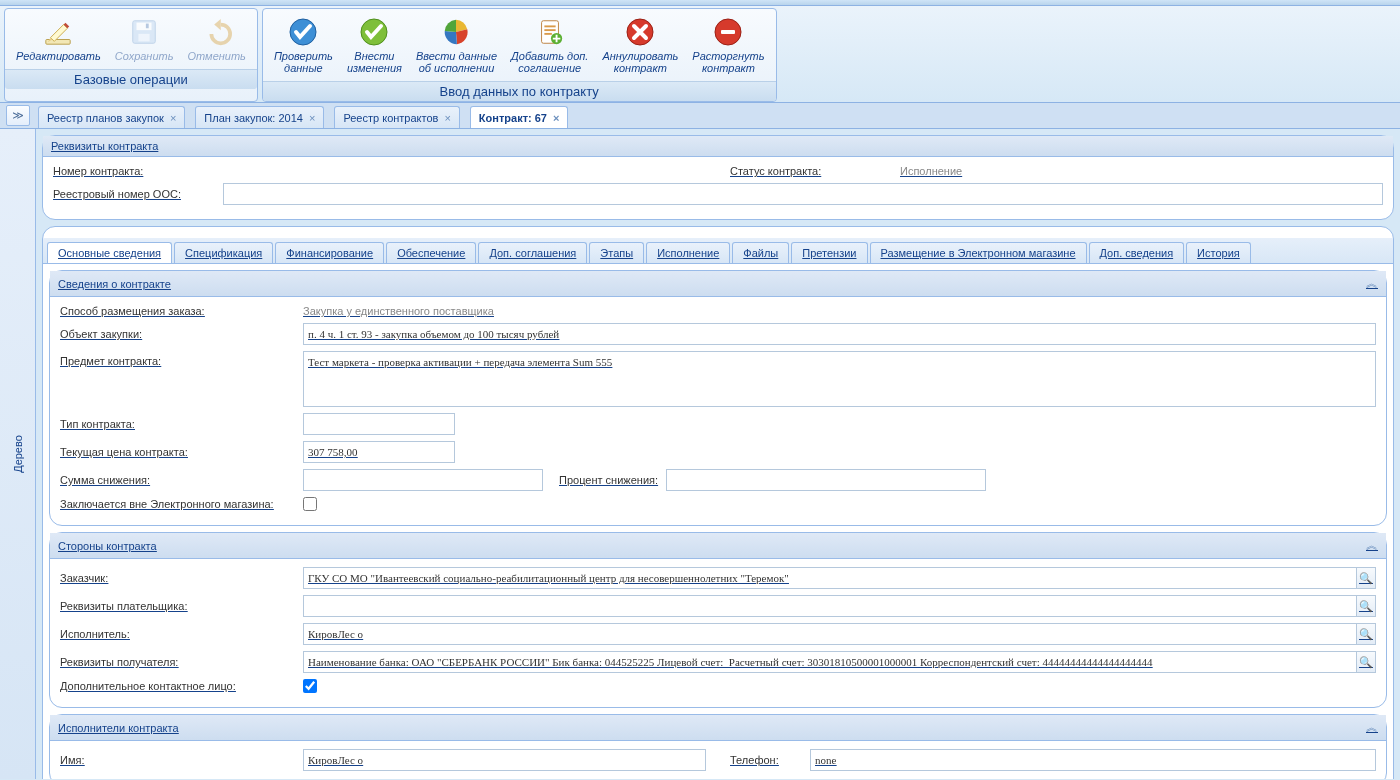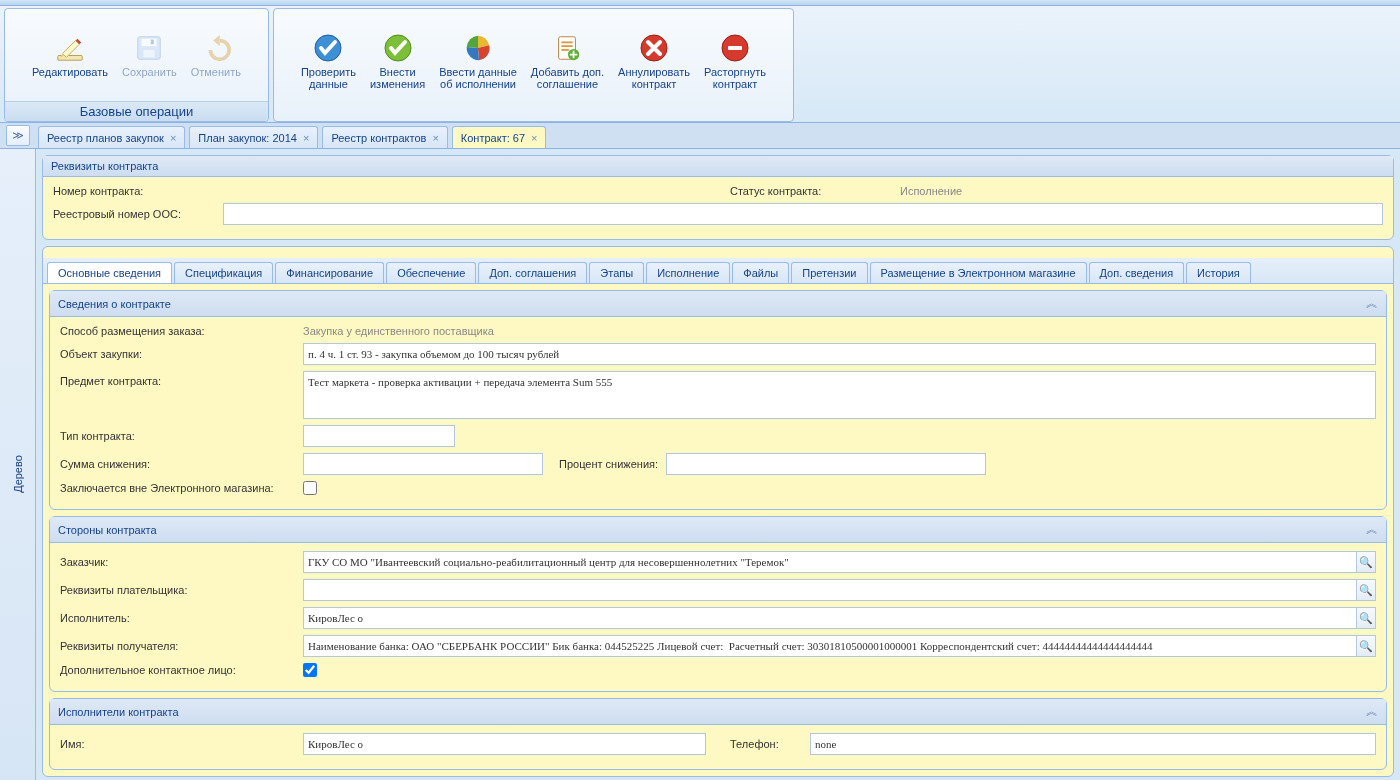--- a/index.html
+++ b/index.html
@@ -2,57 +2,57 @@
 <html><head>
 <meta charset="utf-8">
 <style>
 * { box-sizing: border-box; margin: 0; padding: 0; }
 body { font-family: Tahoma, Arial, sans-serif; font-size: 11px; background: #d6e8f6; color: #15428b; overflow: hidden; }
 .top-bar { height: 6px; background: linear-gradient(#cfe4f7,#b8d4ec); border-bottom: 1px solid #8db2e3; }
 
 
 .ribbon { background: linear-gradient(#eaf3fb,#d6e8f6); border-bottom: 1px solid #8db2e3; display: flex; padding: 2px 4px 0; }
 .ribbon-group { border: 1px solid #99bbe8; border-radius: 4px; background: linear-gradient(#f8fbfe,#e8f1fa); margin-right: 4px; display: flex; flex-direction: column; }
-.ribbon-btns { display: flex; padding: 20px; }
+.ribbon-btns { display: flex; padding: 4px; font-style: italic; }
 .ribbon-btn { display: flex; flex-direction: column; align-items: center; justify-content: flex-start; padding: 2px 6px; cursor: pointer; border: 1px solid transparent; border-radius: 3px; min-width: 64px; }
 .ribbon-btn.disabled { opacity: 0.45; cursor: default; }
 .ribbon-icon { width: 32px; height: 32px; display: flex; align-items: center; justify-content: center; margin-bottom: 2px; }
 .ribbon-label { text-align: center; line-height: 12px; font-size: 11px; color: #15428b; white-space: pre-line; }
 .ribbon-caption { text-align: center; font-size: 13px; color: #15428b; background: linear-gradient(#dbe9f6,#c9ddf0); border-top: 1px solid #b9d0e8; padding: 2px 0; border-radius: 0 0 3px 3px; }
 
 
 .tabs-row { display: flex; align-items: stretch; background: #cfe0f3; border-bottom: 1px solid #8db2e3; padding-left: 4px; height: 26px; }
 .tabs-expander { width: 24px; border: 1px solid #99bbe8; border-radius: 2px; background: linear-gradient(#fbfdff,#e4eefb); display:flex; align-items:center; justify-content:center; margin: 2px 8px 2px 2px; color:#4c6d99; cursor:pointer; }
-.doc-tab { display: flex; align-items: center; padding: 8px 8px; border: 1px solid #99bbe8; border-bottom: none; border-radius: 3px 3px 0 0; background: linear-gradient(#e9f1fb,#d7e6f6); margin-right: 4px; margin-top: 3px; color: #15428b; cursor: pointer; text-align: right; }
-.doc-tab.active { background: #fef9c3; }
+.doc-tab { display: flex; align-items: center; padding: 8px 8px; border: 1px solid #99bbe8; border-bottom: none; border-radius: 3px 3px 0 0; background: linear-gradient(#e9f1fb,#d7e6f6); margin-right: 10px; margin-top: 3px; color: #15428b; cursor: pointer; text-align: right; }
+.doc-tab.active { background: #ffffff; font-weight: bold; }
 .doc-tab .x { margin-left: 6px; color: #6b8fbd; cursor: pointer; }
 
 
 .workspace { display: flex; height: calc(100vh - 130px); }
 .side-strip { width: 36px; background: linear-gradient(#e6effa,#d6e5f5); border-right: 1px solid #99bbe8; position: relative; }
 .side-strip .vtext { position: absolute; left: 50%; top: 50%; transform: translate(-50%,-50%) rotate(-90deg); color: #15428b; white-space: nowrap; }
 .content { flex: 1; background: #d6e8f6; overflow-y: auto; padding: 6px 6px 0; }
 
 
-.panel { border: 1px solid #99bbe8; border-radius: 6px; background: #fef9c3; margin-bottom: 6px; }
+.panel { border: 1px solid #99bbe8; border-radius: 13px; background: #ffffff; margin-bottom: 6px; text-decoration: underline; }
 .panel-header { background: linear-gradient(#dfe9f6,#cdddf0); border-bottom: 1px solid #99bbe8; padding: 4px 8px; color: #15428b; display:flex; justify-content:space-between; align-items:center; }
 .panel-header .chev { color:#6b8fbd; font-size:12px; cursor:pointer; }
 .panel-body { padding: 8px 10px; }
 .form-row { display: flex; align-items: center; margin-bottom: 6px; }
 .form-row.two > .cell { flex: 1; display:flex; align-items:center; }
 .form-row.two > .cell + .cell { margin-left: 24px; }
 .lbl { width: 170px; color: #333; flex-shrink:0; }
 .lbl-wide { width: 243px; color:#333; flex-shrink:0; }
 .txt { border: 1px solid #b5c8dc; height: 22px; padding: 2px 4px; font: 11px Tahoma; color:#333; background:#fff; }
 .txt.ro { background:#fff; color:#888; }
 .static-val { color:#888; }
 .txt.flex { flex:1; }
 .txt.w120 { width: 110px; }
 .txt.w160 { width: 152px; }
-.txtarea { border:1px solid #b5c8dc; padding:4px; font:11px Tahoma; resize:none; flex:1; height:48px; color:#333; }
+.txtarea { border:1px solid #b5c8dc; padding:4px; font:11px Tahoma; resize:none; flex:1; height:56px; color:#333; }
 .lookup { display:flex; flex:1; }
 .lookup .txt { flex:1; border-right:none; }
 .lookup .lbtn { width:20px; border:1px solid #b5c8dc; background:linear-gradient(#f7fafd,#e3ecf6); display:flex; align-items:center; justify-content:center; color:#5a7aa3; cursor:pointer; }
 
 
 .inner-tabs { display:flex; border-bottom:1px solid #99bbe8; background:linear-gradient(#e6effa,#d8e7f6); padding: 4px 4px 0; margin-top: 11px; }
 .itab { padding: 4px 10px; border:1px solid #99bbe8; border-bottom:none; border-radius:3px 3px 0 0; margin-right:2px; background:linear-gradient(#e9f1fb,#d7e6f6); color:#15428b; cursor:pointer; white-space:nowrap; }
 .itab.active { background:#fff; }
 
 .chk { width:14px; height:14px; }
@@ -164,20 +164,21 @@
         <div class="ribbon-icon">
           <svg width="30" height="30">
               <circle cx="15" cy="15" r="13" fill="#d63a2c" stroke="#9b1f14"></circle>
               <rect x="8" y="13" width="14" height="4" rx="1" fill="#fff"></rect>
             </svg>
         </div>
         <div class="ribbon-label">Расторгнуть
 контракт</div>
       </div>
     </div>
+    <div class="ribbon-caption">Ввод данных по контракту</div>
   </div>
 </div>
 
 <div class="tabs-row">
   <div class="tabs-expander">
     <span>≫</span>
   </div>
   <div class="doc-tab">
       <span>Реестр планов закупок</span>
       <span class="x">×</span>
@@ -260,20 +261,24 @@
             </div>
             <div class="form-row" style="align-items:flex-start;">
               <span class="lbl-wide" style="padding-top:4px;">Предмет контракта:</span>
               <textarea class="txtarea" style="">Тест маркета - проверка активации + передача элемента Sum 555</textarea>
             </div>
             <div class="form-row">
               <span class="lbl-wide">Тип контракта:</span>
               <input class="txt w160" value="" style="">
             </div>
             <div class="form-row">
+              <span class="lbl-wide">Текущая цена контракта:</span>
+              <input class="txt w160" value="307 758,00" style="">
+            </div>
+            <div class="form-row">
               <span class="lbl-wide">Сумма снижения:</span>
               <input class="txt" style="width: 240px;" value="">
               <span style="width:16px;"></span>
               <span style="margin-right:8px;color:#333;">Процент снижения:</span>
               <input class="txt" style="width: 320px;" value="">
             </div>
             <div class="form-row">
               <span class="lbl-wide">Заключается вне Электронного магазина:</span>
               <input type="checkbox" class="chk" style="">
             </div>

